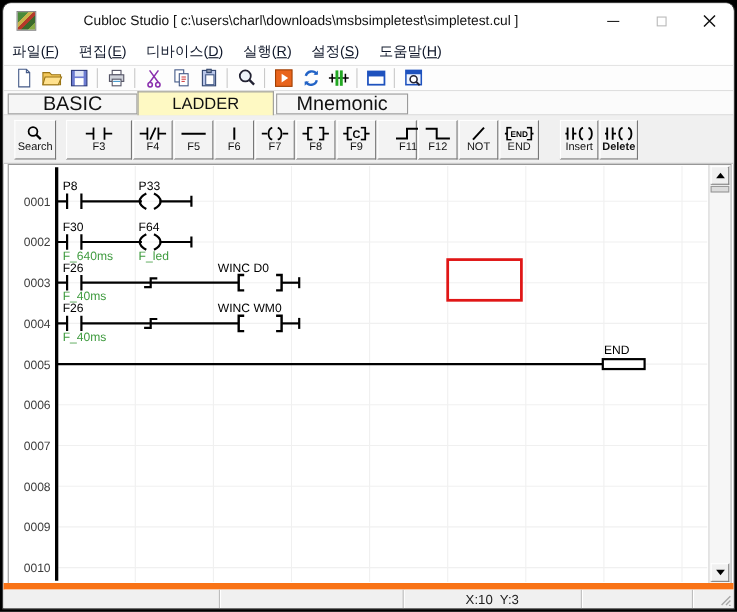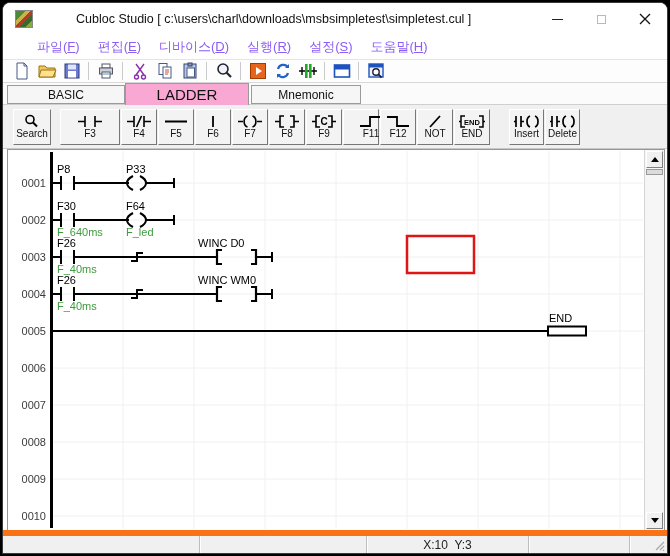--- a/index.html
+++ b/index.html
@@ -12,35 +12,35 @@
             display:flex;align-items:center;gap:35px;}
   .app-icon{width:18px;height:18px;margin:0 8px 0 12px;border:1px solid #888;
             background:linear-gradient(135deg,#4a8a3a 0 30%,#c8b24a 30% 45%,#b43a2a 45% 60%,#3a6a2a 60% 80%,#88aa44 80%);}
   .title-text{font-size:12.5px;color:#111;white-space:nowrap;}
   .win-controls{position:absolute;right:0;top:0;height:32px;display:flex;}
   .win-btn{width:44px;height:32px;display:flex;align-items:center;justify-content:center;}
   .min-glyph{width:11px;height:0;border-top:1.5px solid #222;}
   .max-glyph{width:9px;height:9px;border:1.2px solid #b9b9b9;}
   
   .menubar{position:absolute;left:0;top:32px;width:100%;height:24px;background:#fff;
-           display:flex;align-items:center;padding-left:26px;gap:2px;font-size:13px;color:#8b5cf6;}
+           display:flex;align-items:center;padding-left:0;gap:2px;font-size:13px;color:#0f172a;}
   .menu-item{padding:2px 8px;white-space:nowrap;}
   .menu-item u{text-decoration:underline;}
   
   .toolbar{position:absolute;left:0;top:56px;width:100%;height:24px;background:#fdfdfd;
            border-top:1px solid #e4e4e4;border-bottom:1px solid #d8d8d8;
            display:flex;align-items:center;padding-left:6px;}
   .tb-btn{width:25px;height:22px;display:flex;align-items:center;justify-content:center;border:none;background:transparent;padding:0;}
   .tb-sep{width:1px;height:18px;background:#c9c9c9;margin:0 4px;}
   
   .tabrow{position:absolute;left:0;top:80px;width:100%;height:22px;background:#fbfbfb;
           border-bottom:1px solid #cfcfcf;}
   .tab{position:absolute;top:2px;height:19px;display:flex;align-items:center;justify-content:center;
-       font-size:12px;color:#111;border:1px solid #9a9a9a;background:#f6f6f6;}
-  .tab.active{top:0;height:22px;font-size:15px;background:#f9a8d4;border-bottom:none;}
+       font-size:18px;color:#111;border:1px solid #9a9a9a;background:#f6f6f6;}
+  .tab.active{top:0;height:22px;font-size:15px;background:#fef9c3;border-bottom:none;}
   
   .ladderbar{position:absolute;left:0;top:102px;width:100%;height:44px;background:#f0f0f0;
              border-bottom:1px solid #c8c8c8;display:flex;align-items:center;padding-left:10px;}
   .lb-btn{height:36px;background:#f3f3f3;border:1px solid;border-color:#fff #777 #777 #fff;
           display:flex;flex-direction:column;align-items:center;justify-content:center;
           font-size:10px;color:#111;padding:1px 0;margin-right:1px;flex:0 0 auto;}
   .lb-btn svg{display:block;}
   .lb-gap{flex:0 0 8px;}
   .lb-gap2{flex:0 0 18px;}
   
@@ -192,21 +192,21 @@
           <rect x="3" y="3" width="14" height="3.5" fill="#1e52be"></rect>
           <circle cx="10" cy="11" r="3.2" fill="#fff" stroke="#223" stroke-width="1.4"></circle>
           <path d="M12.4 13.4L15.5 16.5" stroke="#223" stroke-width="1.8"></path>
         </svg>
       </button>
   </div>
 
   <div class="tabrow">
     <div class="tab" id="tab0" style="left:4px;width:118px;">BASIC</div>
     <div class="tab active" id="tab1" style="left:122px;width:124px;">LADDER</div>
-    <div class="tab" id="tab2" style="left:248px;width:110px;">Mnemonic</div>
+    <div class="tab" id="tab2" style="left:248px;width:120px;">Mnemonic</div>
   </div>
 
   <div class="ladderbar" id="ladderbar">
       <button class="lb-btn" style="width: 38px; align-items: center;">
         <span>
           <svg width="18" height="14" viewBox="0 0 18 14">
             <circle cx="7" cy="5.5" r="4" fill="none" stroke="#000" stroke-width="1.6"></circle>
             <path d="M10 8.5L14 12.5" stroke="#000" stroke-width="2"></path>
           </svg>
         </span>
@@ -306,21 +306,21 @@
       <div class="lb-gap2"></div>
       <button class="lb-btn" style="width: 35px;">
         <span>
           <svg width="28" height="13" viewBox="0 0 28 13">
             <path d="M1 6.5h2M3 1v11M8 1v11M8 6.5h3" stroke="#000" stroke-width="1.7" fill="none"></path>
             <path d="M17 1c-4 1.5-4 9.5 0 11M22 1c4 1.5 4 9.5 0 11" stroke="#000" stroke-width="1.7" fill="none"></path>
           </svg>
         </span>
         <span>Insert</span>
       </button>
-      <button class="lb-btn" style="width: 35px;">
+      <button class="lb-btn" style="width: 35px; font-weight: bold;">
         <span>
           <svg width="28" height="13" viewBox="0 0 28 13">
             <path d="M1 6.5h2M3 1v11M8 1v11M8 6.5h3" stroke="#000" stroke-width="1.7" fill="none"></path>
             <path d="M17 1c-4 1.5-4 9.5 0 11M22 1c4 1.5 4 9.5 0 11" stroke="#000" stroke-width="1.7" fill="none"></path>
           </svg>
         </span>
         <span>Delete</span>
       </button>
     </div>
 

